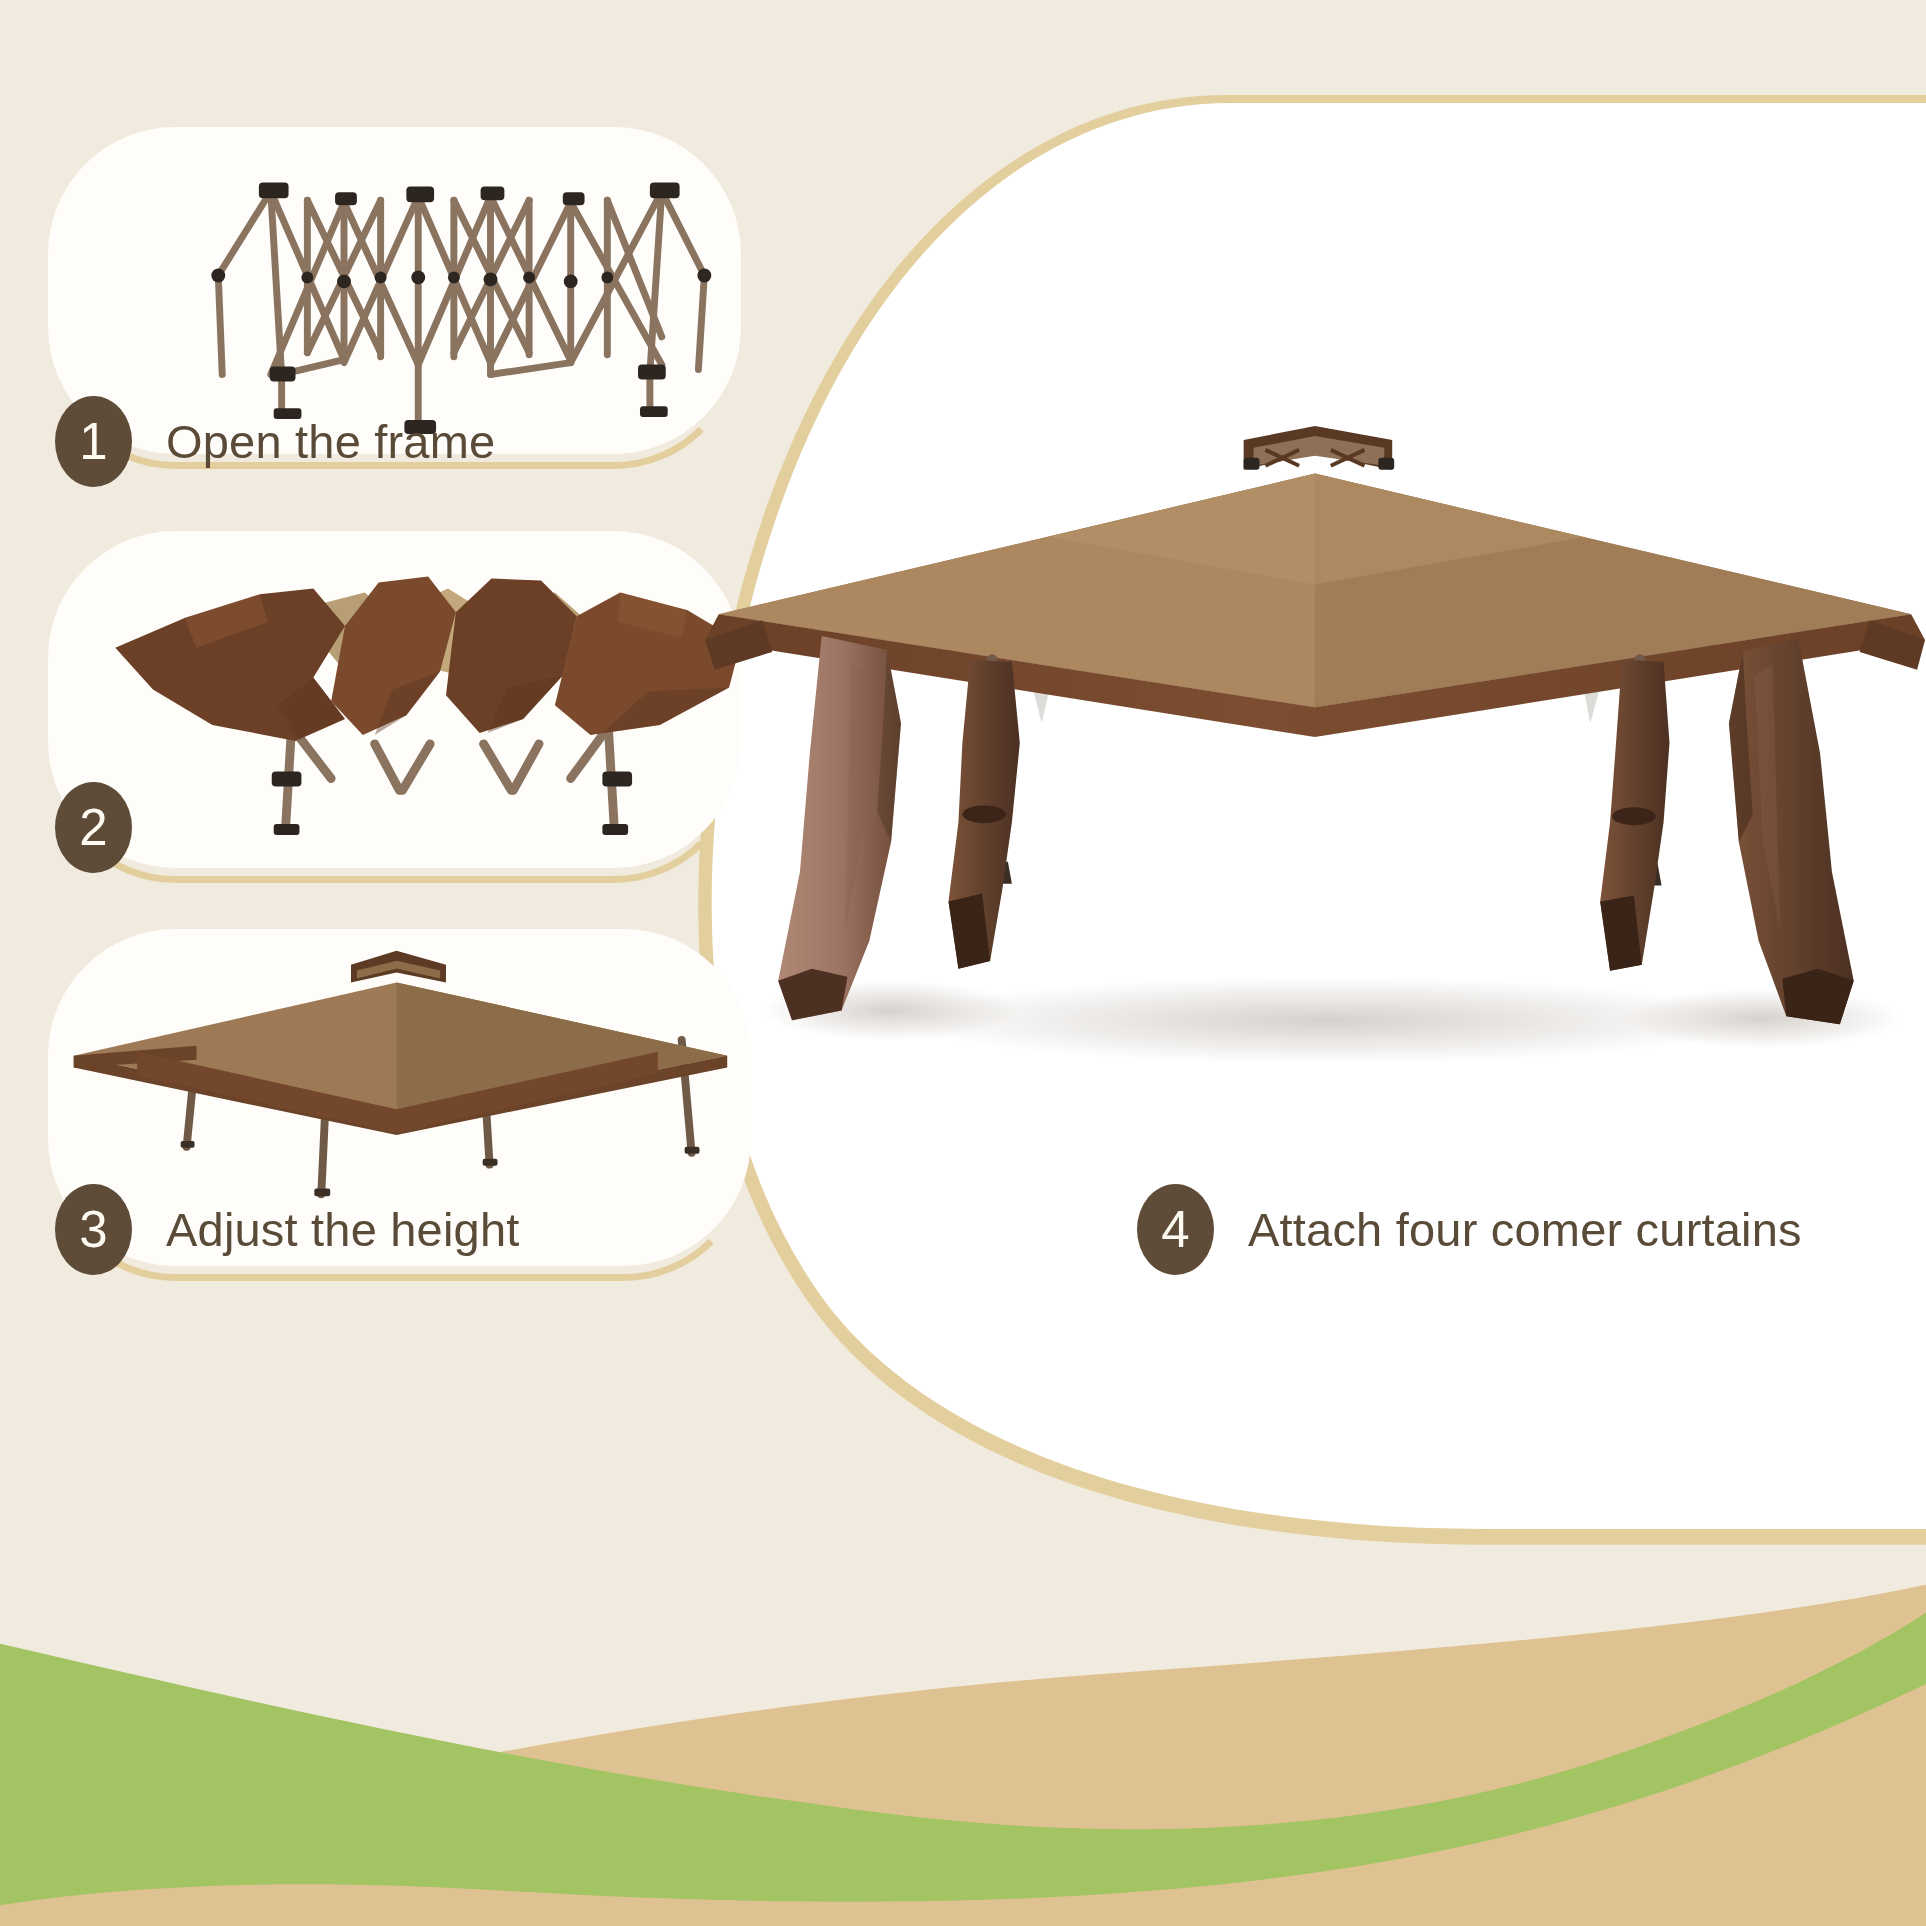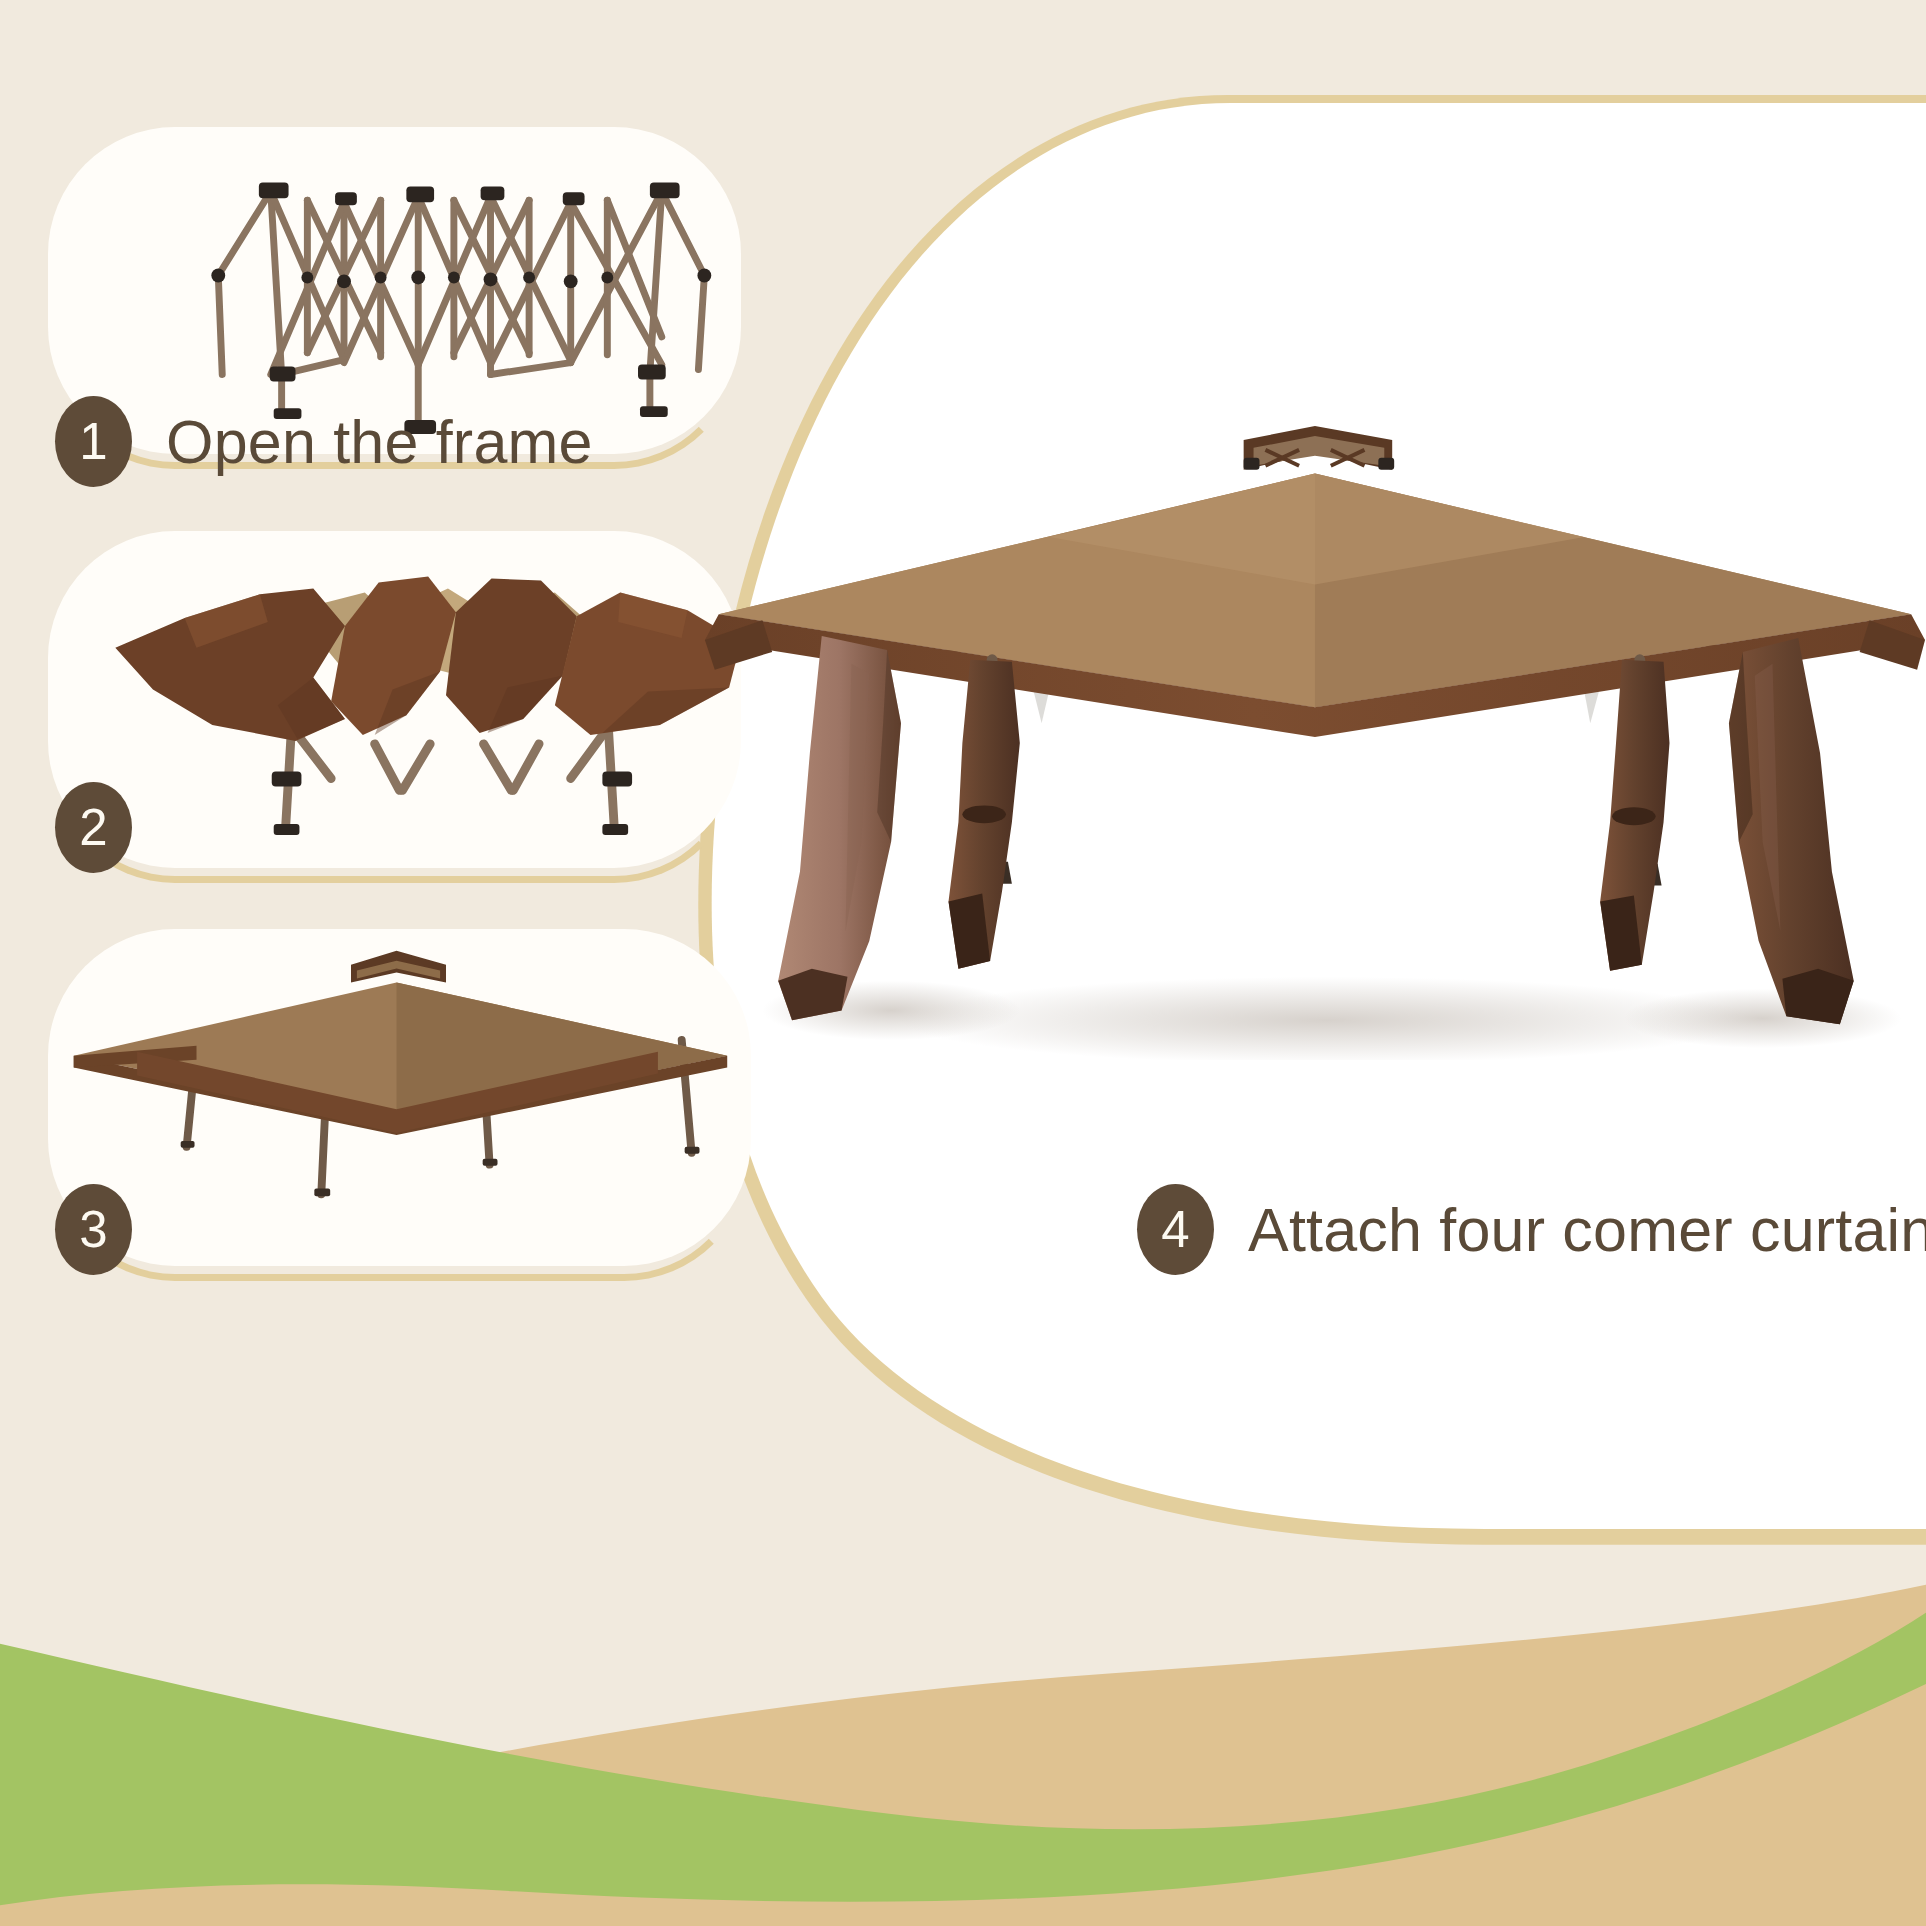--- a/index.html
+++ b/index.html
@@ -36,21 +36,21 @@
   .step-row{position:absolute;display:flex;align-items:center;}
   .badge{
     width:77px;height:91px;border-radius:50%;
     background:#5e4b38;color:#fdfaf2;
     display:flex;align-items:center;justify-content:center;
     font-size:51px;line-height:1;font-weight:400;
     flex:0 0 auto;
   }
   .step-text{
     margin-left:34px;
-    font-size:61px;
+    font-size:47px;
     color:#5a4a38;
     white-space:nowrap;
     letter-spacing:0.2px;
   }
 
   
   .hero{position:absolute;}
 </style>
 </head>
 <body>
@@ -241,20 +241,21 @@
         <rect x="269" y="262" width="16" height="8" rx="2"></rect>
         <rect x="439" y="232" width="15" height="7" rx="2"></rect>
         <rect x="643" y="220" width="15" height="7" rx="2"></rect>
       </g>
     </svg>
   </div>
   <div class="card-accent" style="left:48px;top:937px;width:689px;height:337px;"></div>
 
   <div class="step-row" style="left:55px;top:1184px;">
     <div class="badge">3</div>
+    <div class="step-text">Adjust the height</div>
   </div>
 
   <div class="step-row" style="left:1137px;top:1184px;">
     <div class="badge">4</div>
     <div class="step-text">Attach four comer curtains</div>
   </div>
 
   <div class="hero" style="left:693px;top:426px;width:1234px;height:634px;">
     <svg viewBox="0 0 1246 640" width="1234" height="634">
       <defs>

